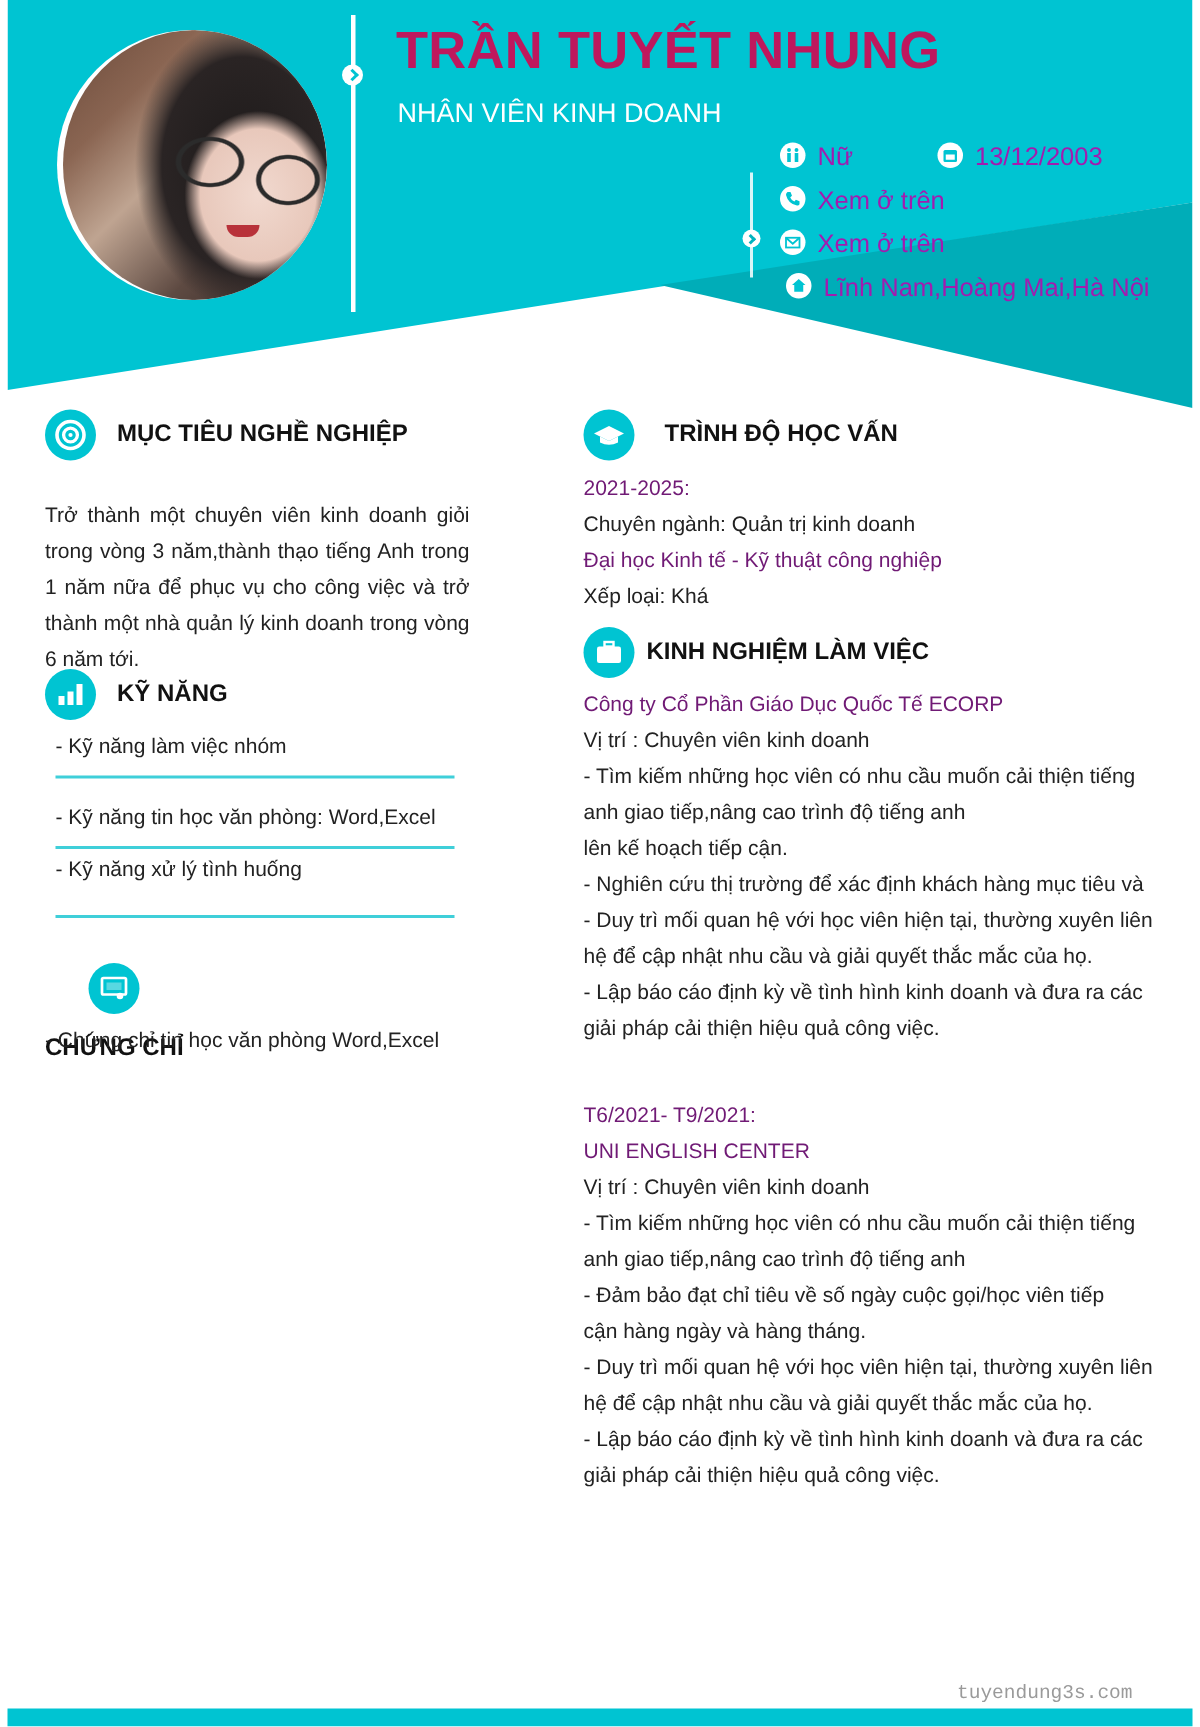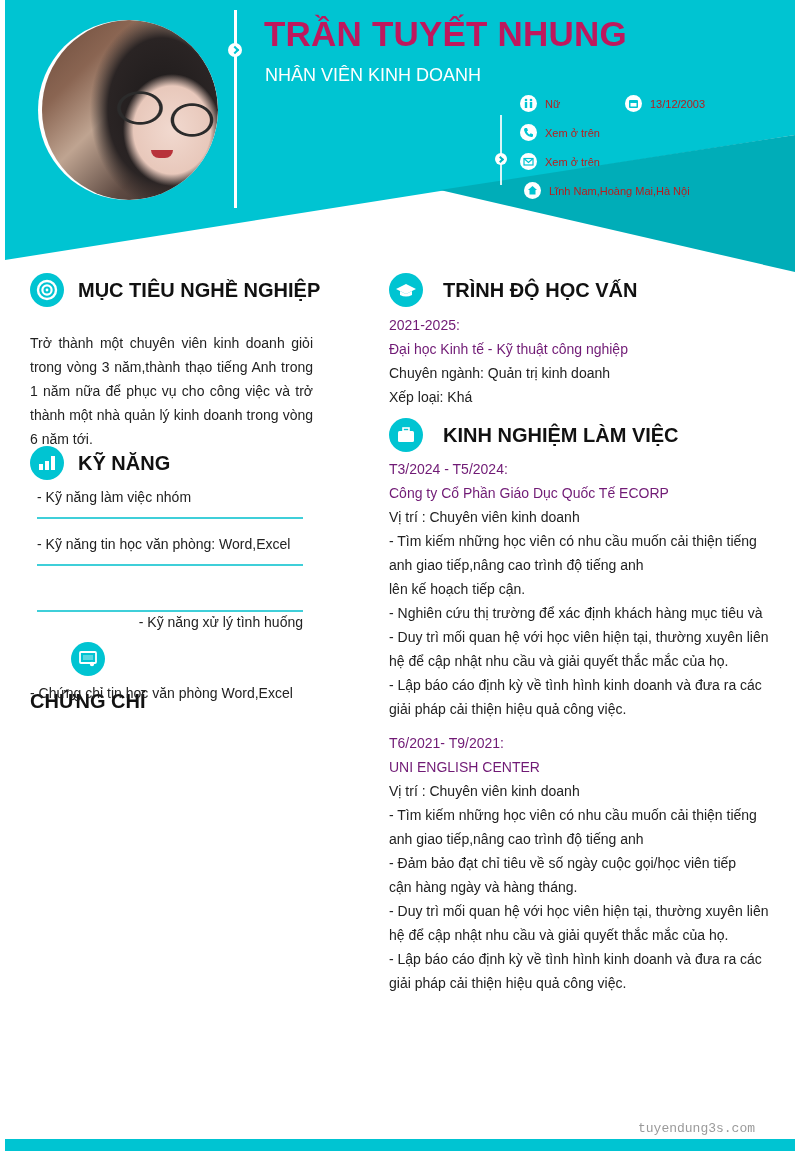--- a/index.html
+++ b/index.html
@@ -31,28 +31,28 @@
     .vdot { position: absolute; left: 223px; top: 43px; width: 14px; height: 14px; border-radius: 50%; background: #fff; }
     .vdot::after { content: ""; position: absolute; left: 4px; top: 4px; width: 4px; height: 4px; border-right: 2px solid #00c4d2; border-top: 2px solid #00c4d2; transform: rotate(45deg); }
 
     .name { position: absolute; left: 259px; top: 14px; font-size: 35px; font-weight: bold; color: #be185d; letter-spacing: 0.2px; white-space: nowrap; }
     .job-title { position: absolute; left: 260px; top: 65px; font-size: 18px; color: #fff; white-space: nowrap; }
 
     .info-vline { position: absolute; left: 495px; top: 115px; width: 2px; height: 70px; background: rgba(255,255,255,0.85); }
     .info-vdot { position: absolute; left: 490px; top: 153px; width: 12px; height: 12px; border-radius: 50%; background: #fff; }
     .info-vdot::after { content: ""; position: absolute; left: 3px; top: 4px; width: 3px; height: 3px; border-right: 2px solid #00b3bf; border-top: 2px solid #00b3bf; transform: rotate(45deg); }
 
-    .info-row { position: absolute; display: flex; align-items: center; gap: 8px; font-size: 11px; color: #b91c1c; white-space: nowrap; }
+    .info-row { position: absolute; display: flex; align-items: flex-start; gap: 8px; font-size: 17px; color: #a21caf; white-space: nowrap; }
     .info-icon { width: 17px; height: 17px; border-radius: 50%; background: #fff; display: flex; align-items: center; justify-content: center; }
     .info-icon svg { display: block; }
 
     
     .sec-head { position: absolute; display: flex; align-items: center; gap: 14px; }
     .sec-icon { width: 34px; height: 34px; border-radius: 50%; background: #00c4d2; display: flex; align-items: center; justify-content: center; flex-shrink: 0; }
-    .sec-title { font-size: 20px; font-weight: bold; color: #111; white-space: nowrap; }
+    .sec-title { font-size: 16px; font-weight: bold; color: #111; white-space: nowrap; }
 
     .para { position: absolute; font-size: 14px; line-height: 24px; color: #222; }
     .justify { text-align: justify; margin-top: 18px; }
 
     .skill { position: absolute; left: 32px; width: 266px; font-size: 14px; color: #222; }
     .skill-line { position: absolute; left: 32px; width: 266px; height: 2px; background: #3fcfd9; }
 
     .bold { font-weight: normal; color: #701a75; }
     .line { display: block; }
 
@@ -155,21 +155,21 @@
           <rect x="14" y="2" width="4" height="14" fill="#fff"></rect>
         </svg>
     </span>
     <span class="sec-title">KỸ NĂNG</span>
   </div>
 
   <div class="skill" style="top:489px;">- Kỹ năng làm việc nhóm</div>
   <div class="skill-line" style="top:517px;"></div>
   <div class="skill" style="top:536px;">- Kỹ năng tin học văn phòng: Word,Excel</div>
   <div class="skill-line" style="top:564px;"></div>
-  <div class="skill" style="top:614px;text-align:right;">- Kỹ năng xử lý tình huống</div>
+  <div class="skill" style="top:571px;">- Kỹ năng xử lý tình huống</div>
   <div class="skill-line" style="top:610px;"></div>
 
   <div class="sec-head" style="left:25px; top:642px;flex-direction:column;">
     <span class="sec-icon">
       <svg width="20" height="18" viewBox="0 0 20 18">
           <rect x="2" y="2" width="16" height="11" rx="1" fill="none" stroke="#fff" stroke-width="1.8"></rect>
           <rect x="5" y="5" width="10" height="5" fill="#fff" opacity="0.35"></rect>
           <circle cx="14" cy="14" r="2.2" fill="#fff"></circle>
         </svg>
     </span>
@@ -181,37 +181,36 @@
     <span class="sec-icon">
       <svg width="22" height="18" viewBox="0 0 22 18">
           <path d="M11 3 L21 8 L11 13 L1 8 Z" fill="#fff"></path>
           <path d="M5 10 L5 14 Q11 17 17 14 L17 10 L11 13 Z" fill="#fff"></path>
         </svg>
     </span>
     <span class="sec-title">TRÌNH ĐỘ HỌC VẤN</span>
   </div>
   <div class="para" style="left:384px; top:313px; width:380px;">
     <span class="line bold">2021-2025:</span>
+    <span class="line">Chuyên ngành: Quản trị kinh doanh</span>
     <span class="line bold">Đại học Kinh tế - Kỹ thuật công nghiệp</span>
-    <span class="line">Chuyên ngành: Quản trị kinh doanh</span>
     <span class="line">Xếp loại: Khá</span>
   </div>
 
-  <div class="sec-head" style="left:384px; top:418px; gap:20px;">
+  <div class="sec-head" style="left:384px; top:418px; gap:8px;">
     <span class="sec-icon">
       <svg width="20" height="18" viewBox="0 0 20 18">
           <rect x="7" y="2" width="6" height="3" fill="none" stroke="#fff" stroke-width="1.6"></rect>
           <rect x="2" y="5" width="16" height="11" rx="1.5" fill="#fff"></rect>
         </svg>
     </span>
     <span class="sec-title">KINH NGHIỆM LÀM VIỆC</span>
   </div>
 
   <div class="para" style="left:384px; top:457px; width:390px;">
-    <span class="line bold">T3/2024 - T5/2024:</span>
     <span class="line bold">Công ty Cổ Phần Giáo Dục Quốc Tế ECORP</span>
     <span class="line">Vị trí : Chuyên viên kinh doanh</span>
     <span class="line">- Tìm kiếm những học viên có nhu cầu muốn cải thiện tiếng</span>
     <span class="line">anh giao tiếp,nâng cao trình độ tiếng anh</span>
     <span class="line">lên kế hoạch tiếp cận.</span>
     <span class="line">- Nghiên cứu thị trường để xác định khách hàng mục tiêu và</span>
     <span class="line">- Duy trì mối quan hệ với học viên hiện tại, thường xuyên liên</span>
     <span class="line">hệ để cập nhật nhu cầu và giải quyết thắc mắc của họ.</span>
     <span class="line">- Lập báo cáo định kỳ về tình hình kinh doanh và đưa ra các</span>
     <span class="line">giải pháp cải thiện hiệu quả công việc.</span>

